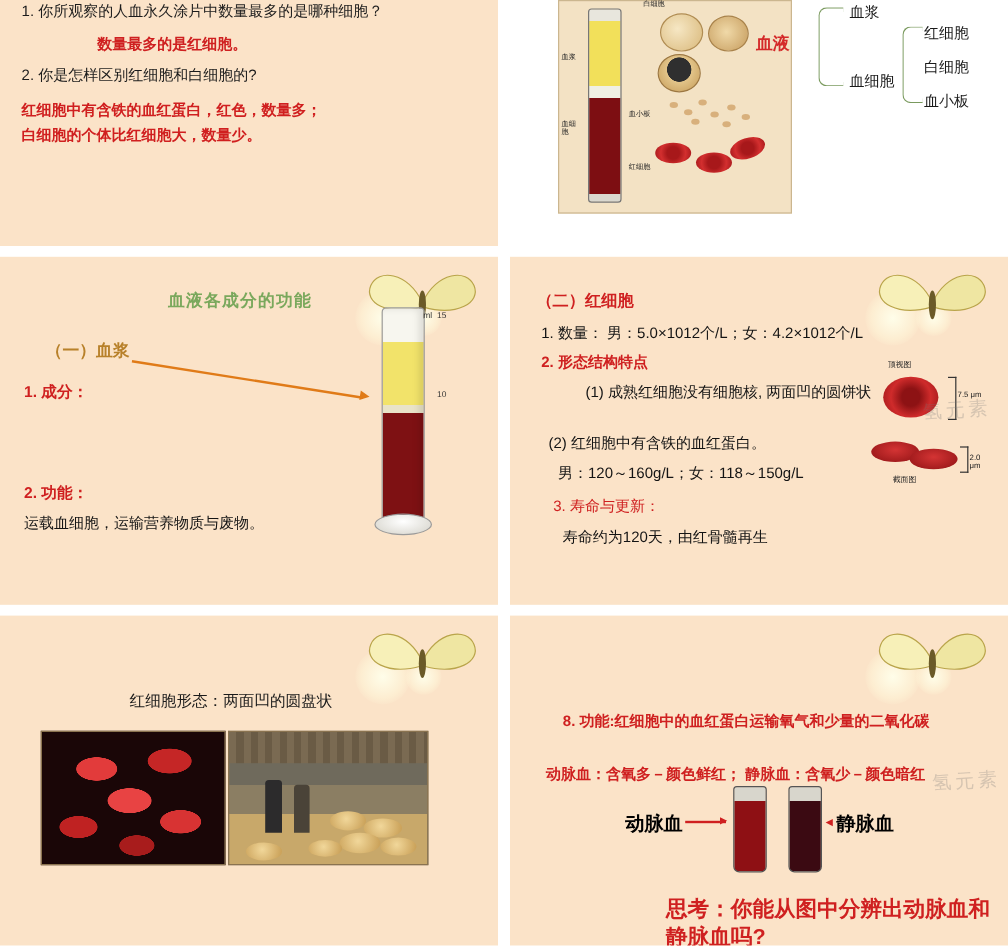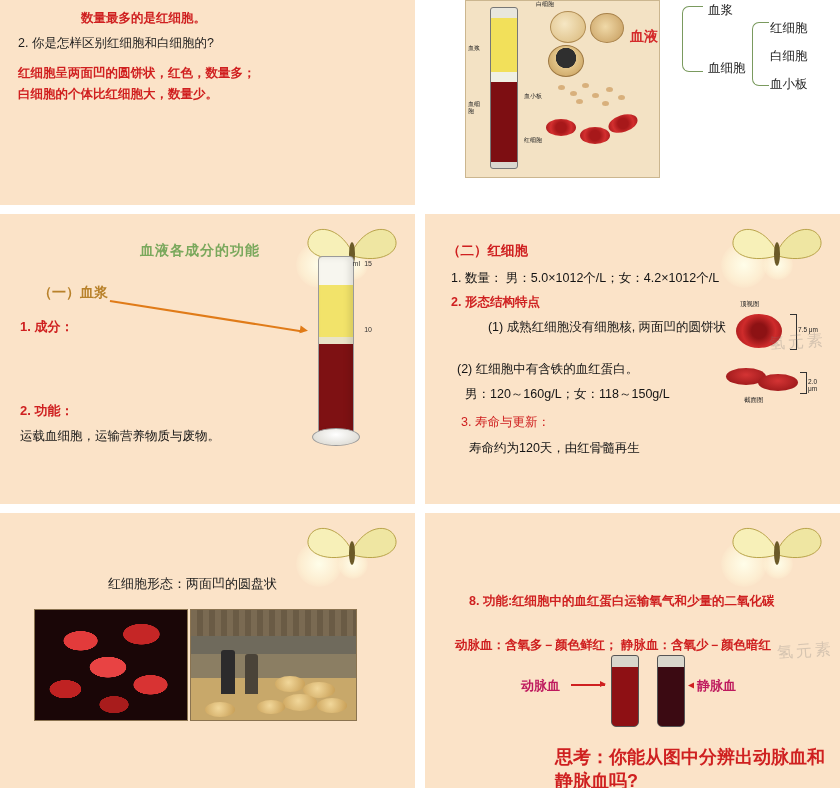--- a/index.html
+++ b/index.html
@@ -387,21 +387,21 @@
   .vial {
     position: absolute;
     width: 26px; height: 70px;
     border: 1.5px solid #555;
     border-radius: 3px 3px 5px 5px;
     background: linear-gradient(to bottom, #d8d6cc 0 16%, #8e1014 16% 100%);
   }
   .vial.dark {
     background: linear-gradient(to bottom, #d8d6cc 0 16%, #3b0a12 16% 100%);
   }
-  .s6-lbl { position: absolute; font-size: 13px; color: #be185d; font-weight: bold; }
+  .s6-lbl { position: absolute; font-size: 16px; color: #000000; font-weight: bold; }
   .s6-arrow { position: absolute; height: 1.5px; background: #cf2020; }
   .s6-arrow::after {
     content: ""; position: absolute; right: -1px; top: -3px;
     border-left: 6px solid #cf2020;
     border-top: 3.5px solid transparent;
     border-bottom: 3.5px solid transparent;
   }
   .watermark {
     position: absolute;
     font-size: 16px;
@@ -411,24 +411,25 @@
     pointer-events: none;
   }
 </style>
 </head>
 <body>
 
 <div class="grid">
 
   <div class="slide slide-1">
     <div class="s1-text">
+      <div class="s1-q">1. 你所观察的人血永久涂片中数量最多的是哪种细胞？</div>
       <div class="s1-a1">数量最多的是红细胞。</div>
       <div class="s1-q">2. 你是怎样区别红细胞和白细胞的?</div>
       <div class="s1-a2">
-        <div>红细胞呈两面凹的圆饼状，红色，数量多；</div>
+        <div>红细胞中有含铁的血红蛋白，红色，数量多；</div>
         <div>白细胞的个体比红细胞大，数量少。</div>
       </div>
     </div>
   </div>
 
   <div class="slide slide-2">
     <div class="tube-figure">
       <div class="tube-body"></div>
       <div class="tube-lbl" style="left:2px; top:44px; width:12px;">血浆</div>
       <div class="tube-lbl" style="left:2px; top:100px; width:12px;">血细胞</div>

